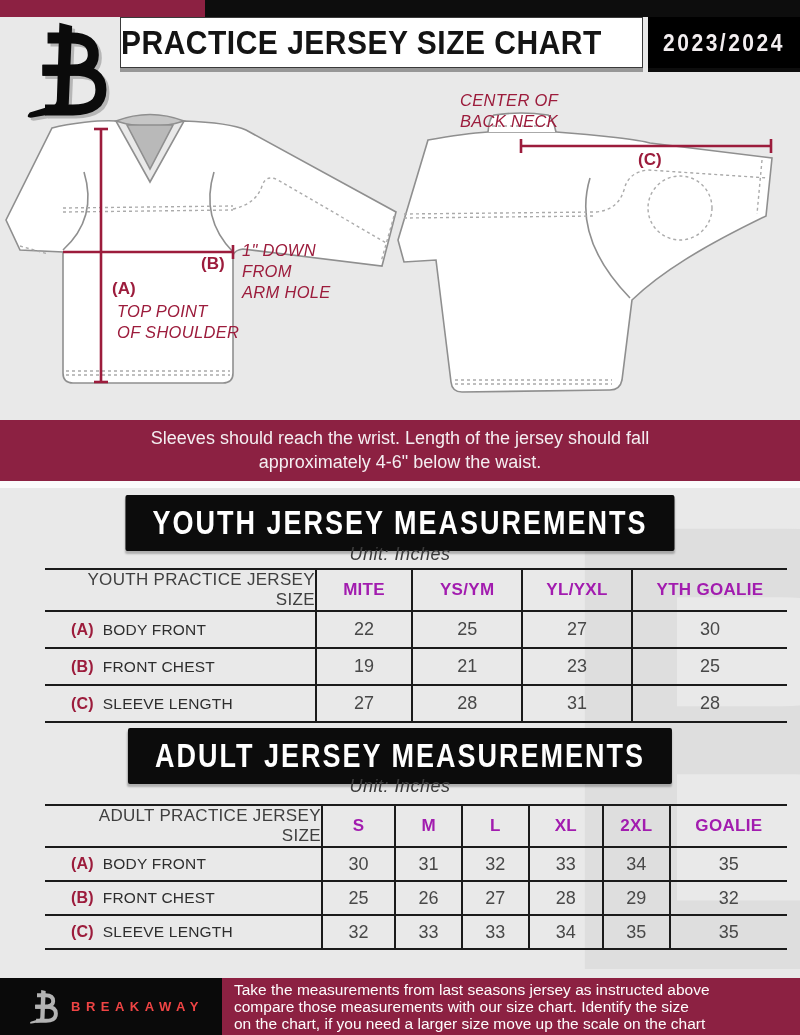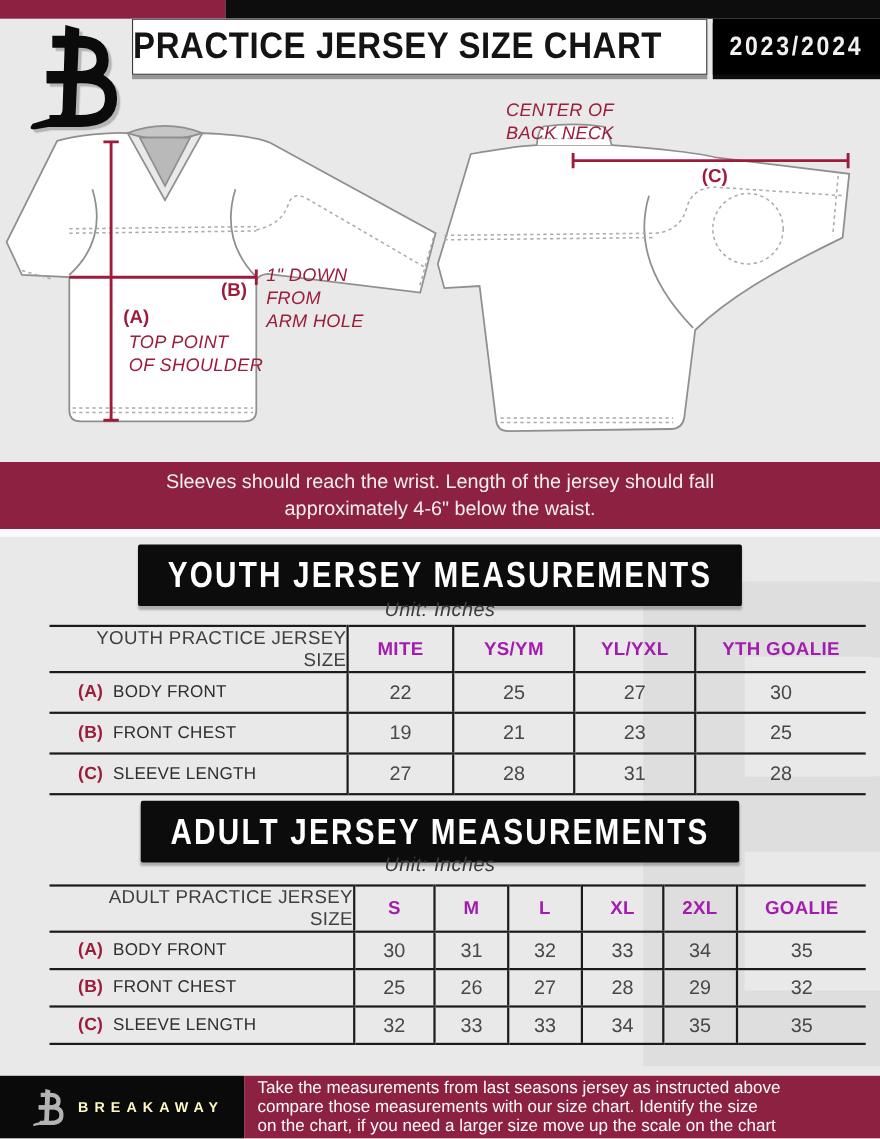--- a/index.html
+++ b/index.html
@@ -79,21 +79,21 @@
   .youth col.c3{width:14.8%;} .youth col.c4{width:20.9%;}
   .adult col.c0{width:37.3%;} .adult col.c1{width:9.9%;} .adult col.c2{width:9%;}
   .adult col.c3{width:9%;} .adult col.c4{width:10%;} .adult col.c5{width:9%;} .adult col.c6{width:15.8%;}
   
   .footer{position:absolute;top:978px;left:0;width:800px;height:57px;z-index:2;}
   .footer .brand-box{
     position:absolute;left:0;top:0;width:222px;height:57px;background:#0a0a0a;
     display:flex;align-items:center;
   }
   .footer .brand-box svg{margin-left:28px;}
-  .footer .brand-name{color:#fef9c3;font-size:13px;font-weight:700;letter-spacing:5.5px;margin-left:13px;white-space:nowrap;}
+  .footer .brand-name{color:#ef4444;font-size:13px;font-weight:700;letter-spacing:5.5px;margin-left:13px;white-space:nowrap;}
   .footer .note-box{
     position:absolute;left:222px;top:0;width:578px;height:57px;background:#8c2142;
     display:flex;flex-direction:column;justify-content:center;padding-left:12px;box-sizing:border-box;
   }
   .footer .note-box div{color:#fdfcfc;font-size:15.5px;line-height:17px;white-space:nowrap;}
 </style>
 </head>
 <body>
 
 <div class="watermark">B</div>

